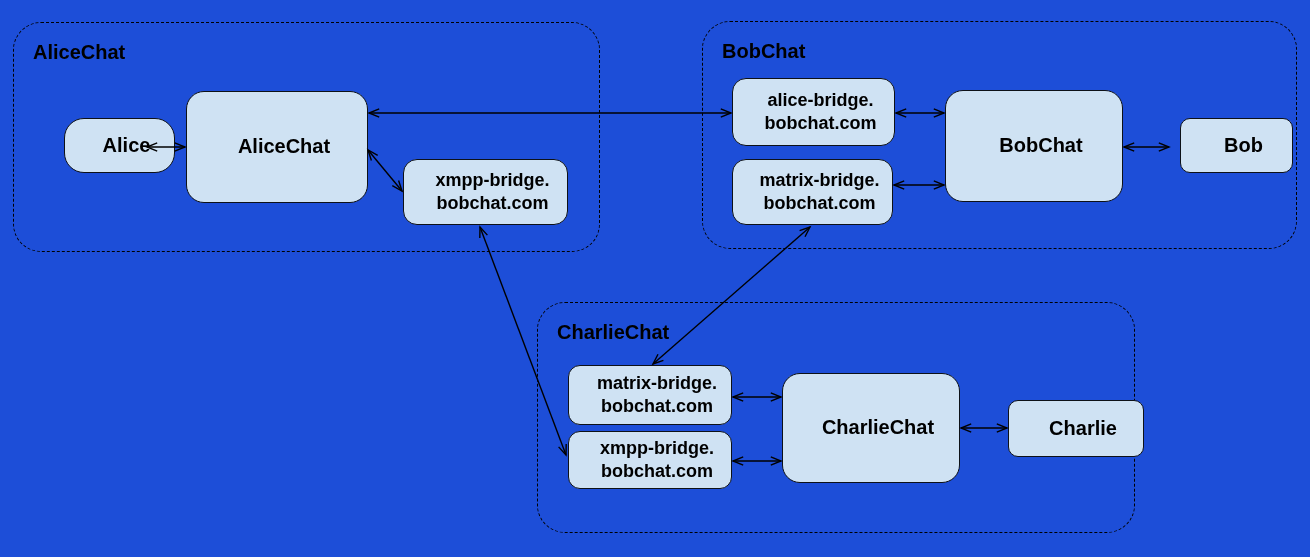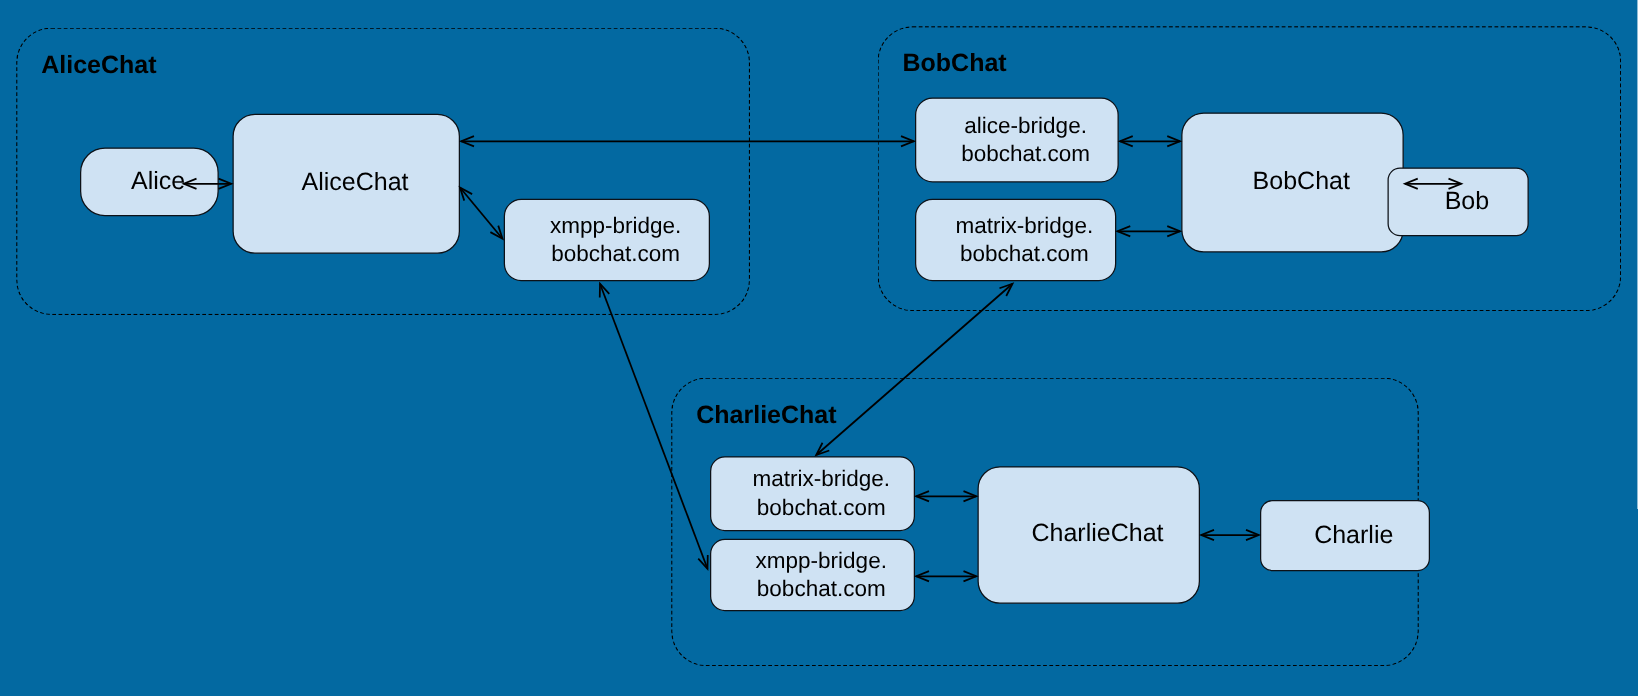--- a/index.html
+++ b/index.html
@@ -5,21 +5,21 @@
   html, body {
     margin: 0;
     padding: 0;
     background: #ffffff;
     font-family: "Liberation Sans", sans-serif;
   }
   .canvas {
     position: relative;
     width: 1310px;
     height: 557px;
-    background: #0369a1;
+    background: #1d4ed8;
     overflow: hidden;
   }
   #edge-layer {
     position: absolute;
     left: 0; top: 0;
     width: 1310px;
     height: 557px;
     z-index: 3;
     pointer-events: none;
   }
@@ -43,21 +43,21 @@
   .node {
     position: absolute;
     background: #cfe2f3;
     border: 1.5px solid #0d1117;
     box-sizing: border-box;
     display: flex;
     flex-direction: column;
     align-items: center;
     justify-content: center;
     z-index: 2;
-    font-weight: 400;
+    font-weight: 700;
     color: #000000;
     text-align: center;
     padding-left: 14px;
   }
   .node .line {
     display: block;
     line-height: 1.28;
     white-space: nowrap;
   }
 </style>
@@ -148,21 +148,21 @@
         <span class="line">alice-bridge.</span>
         <span class="line">bobchat.com</span>
       </div>
       <div class="node" style="left: 732px; top: 159px; width: 161px; height: 66px; border-radius: 14px; font-size: 18px; background: rgb(207, 226, 243); border-color: rgb(13, 17, 23);">
         <span class="line">matrix-bridge.</span>
         <span class="line">bobchat.com</span>
       </div>
       <div class="node" style="left: 945px; top: 90px; width: 178px; height: 112px; border-radius: 18px; font-size: 20px; background: rgb(207, 226, 243); border-color: rgb(13, 17, 23);">
         <span class="line">BobChat</span>
       </div>
-      <div class="node" style="left: 1110px; top: 118px; width: 113px; height: 55px; border-radius: 10px; font-size: 20px; background: rgb(207, 226, 243); border-color: rgb(13, 17, 23); margin-top: 16px;">
+      <div class="node" style="left: 1180px; top: 118px; width: 113px; height: 55px; border-radius: 10px; font-size: 20px; background: rgb(207, 226, 243); border-color: rgb(13, 17, 23);">
         <span class="line">Bob</span>
       </div>
       <div class="node" style="left: 568px; top: 365px; width: 164px; height: 60px; border-radius: 12px; font-size: 18px; background: rgb(207, 226, 243); border-color: rgb(13, 17, 23);">
         <span class="line">matrix-bridge.</span>
         <span class="line">bobchat.com</span>
       </div>
       <div class="node" style="left: 568px; top: 431px; width: 164px; height: 58px; border-radius: 12px; font-size: 18px; background: rgb(207, 226, 243); border-color: rgb(13, 17, 23);">
         <span class="line">xmpp-bridge.</span>
         <span class="line">bobchat.com</span>
       </div>

